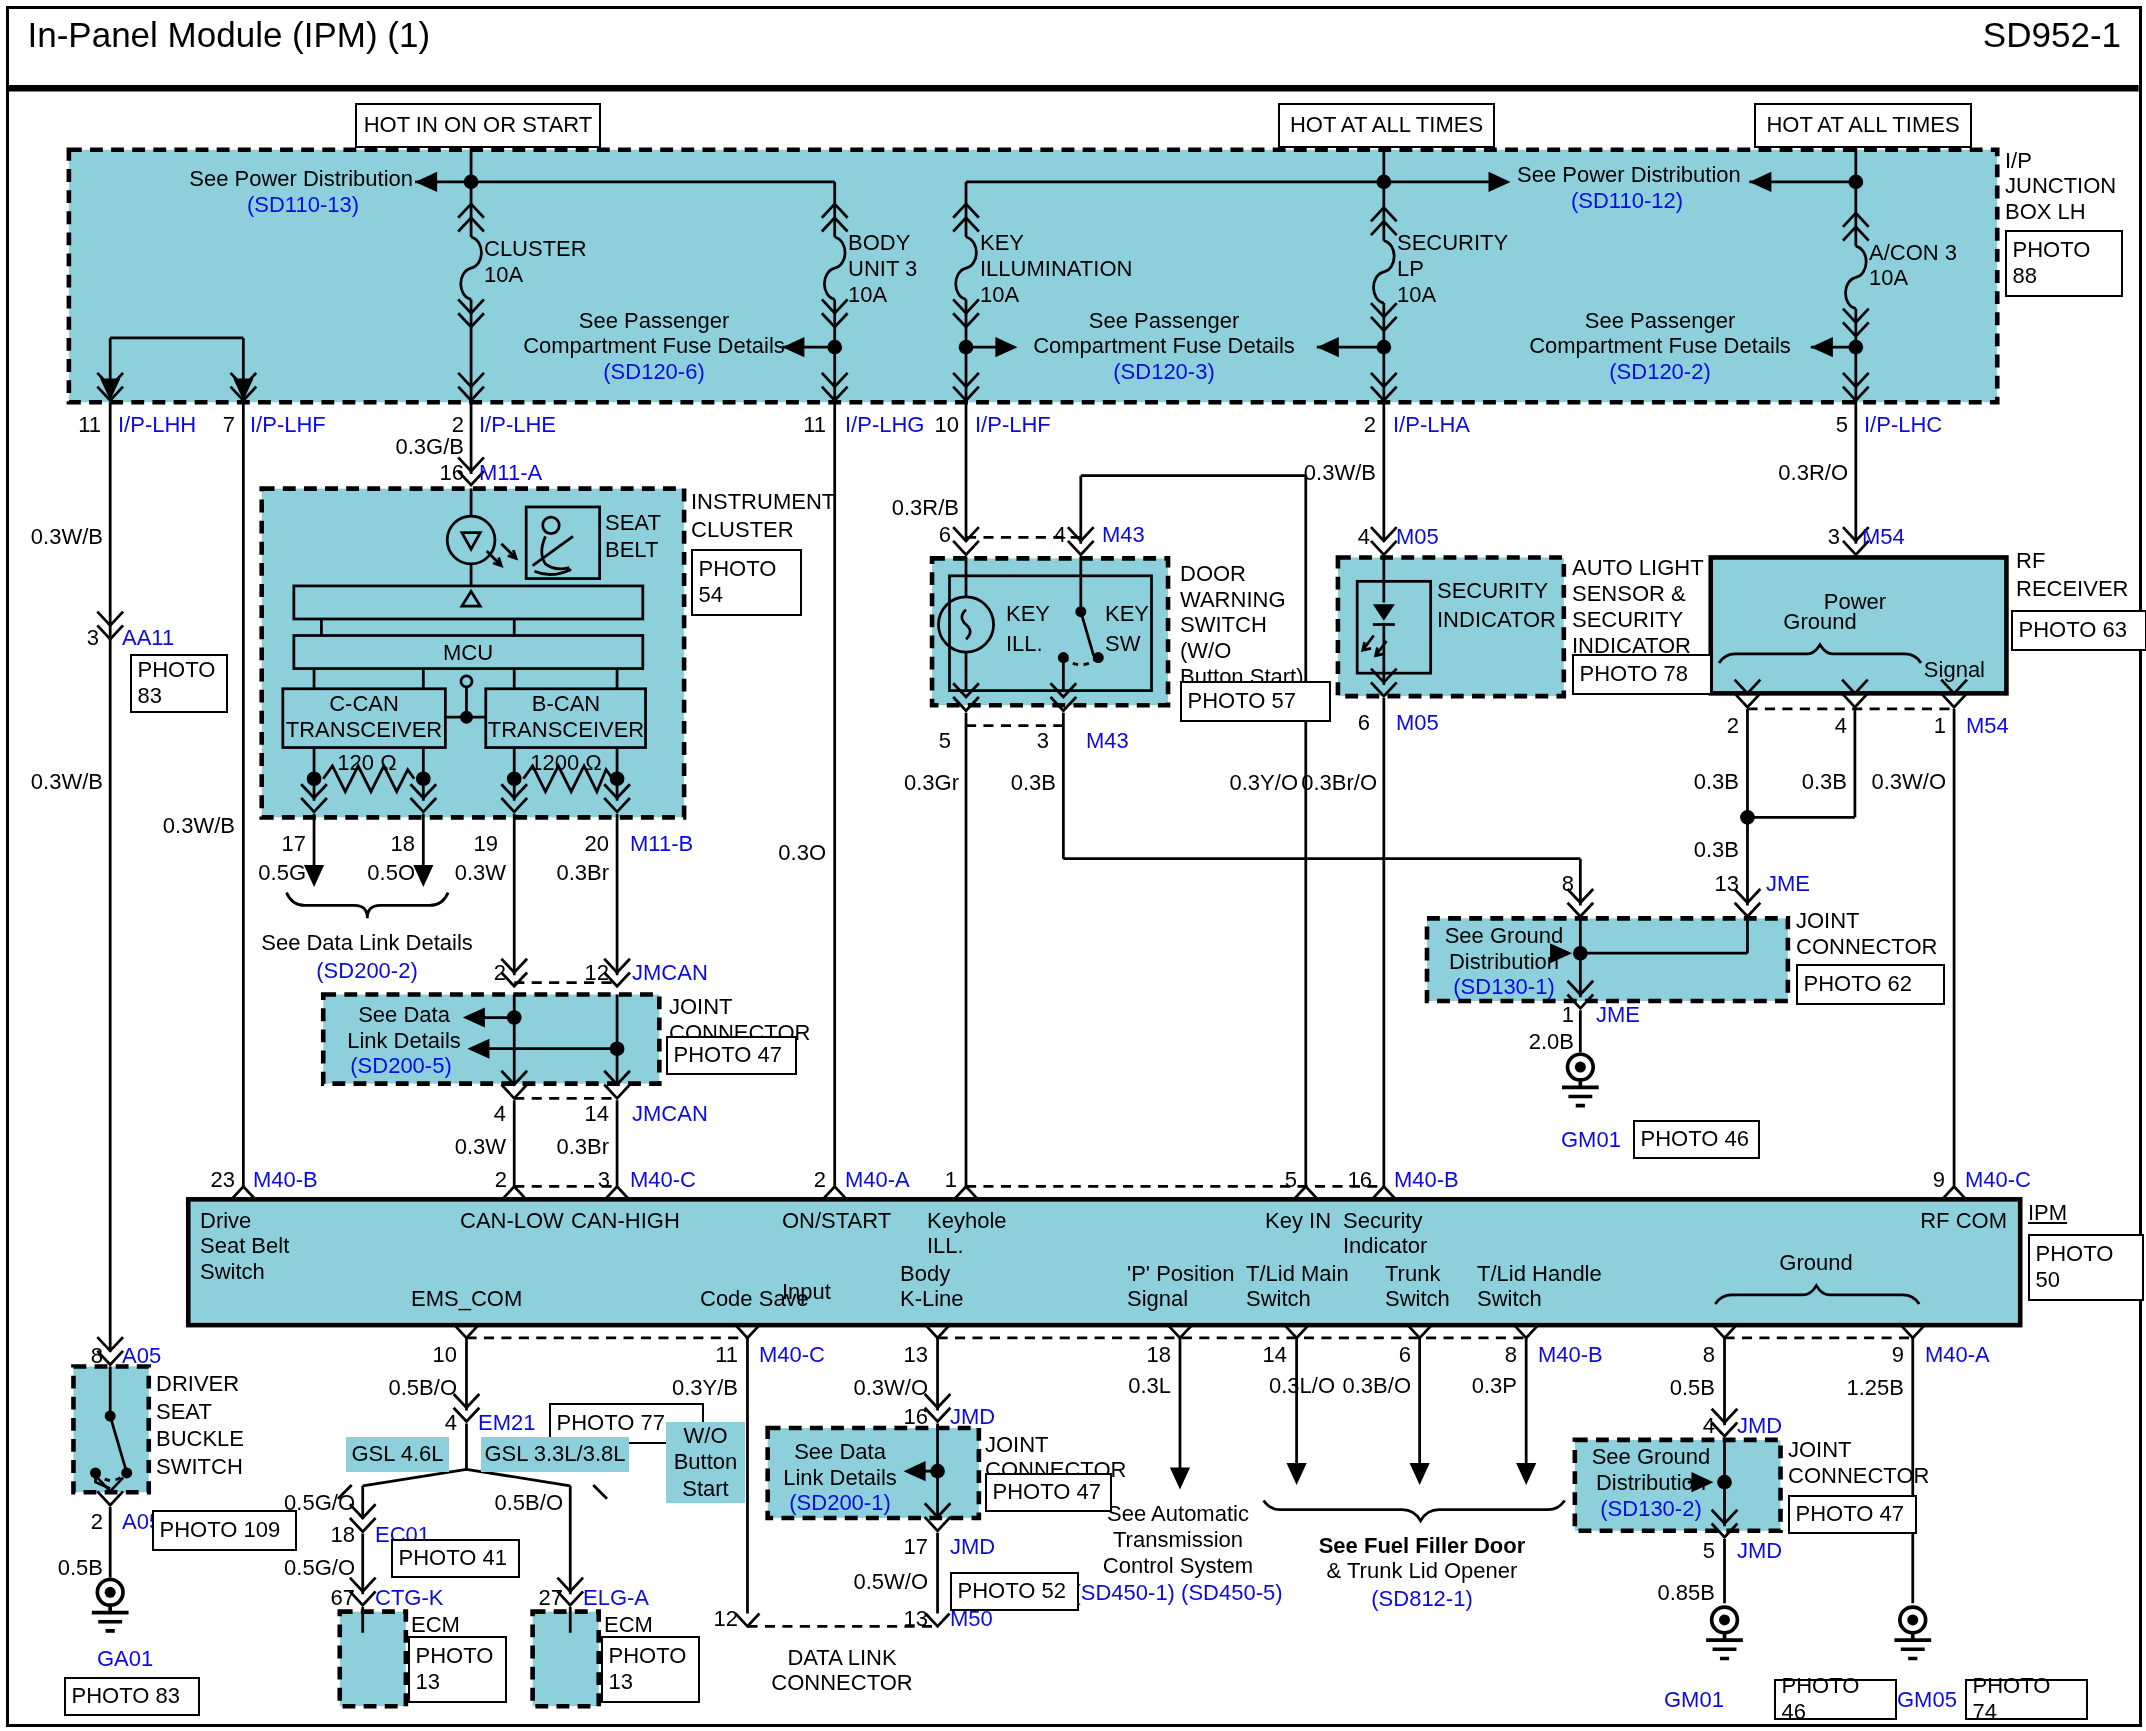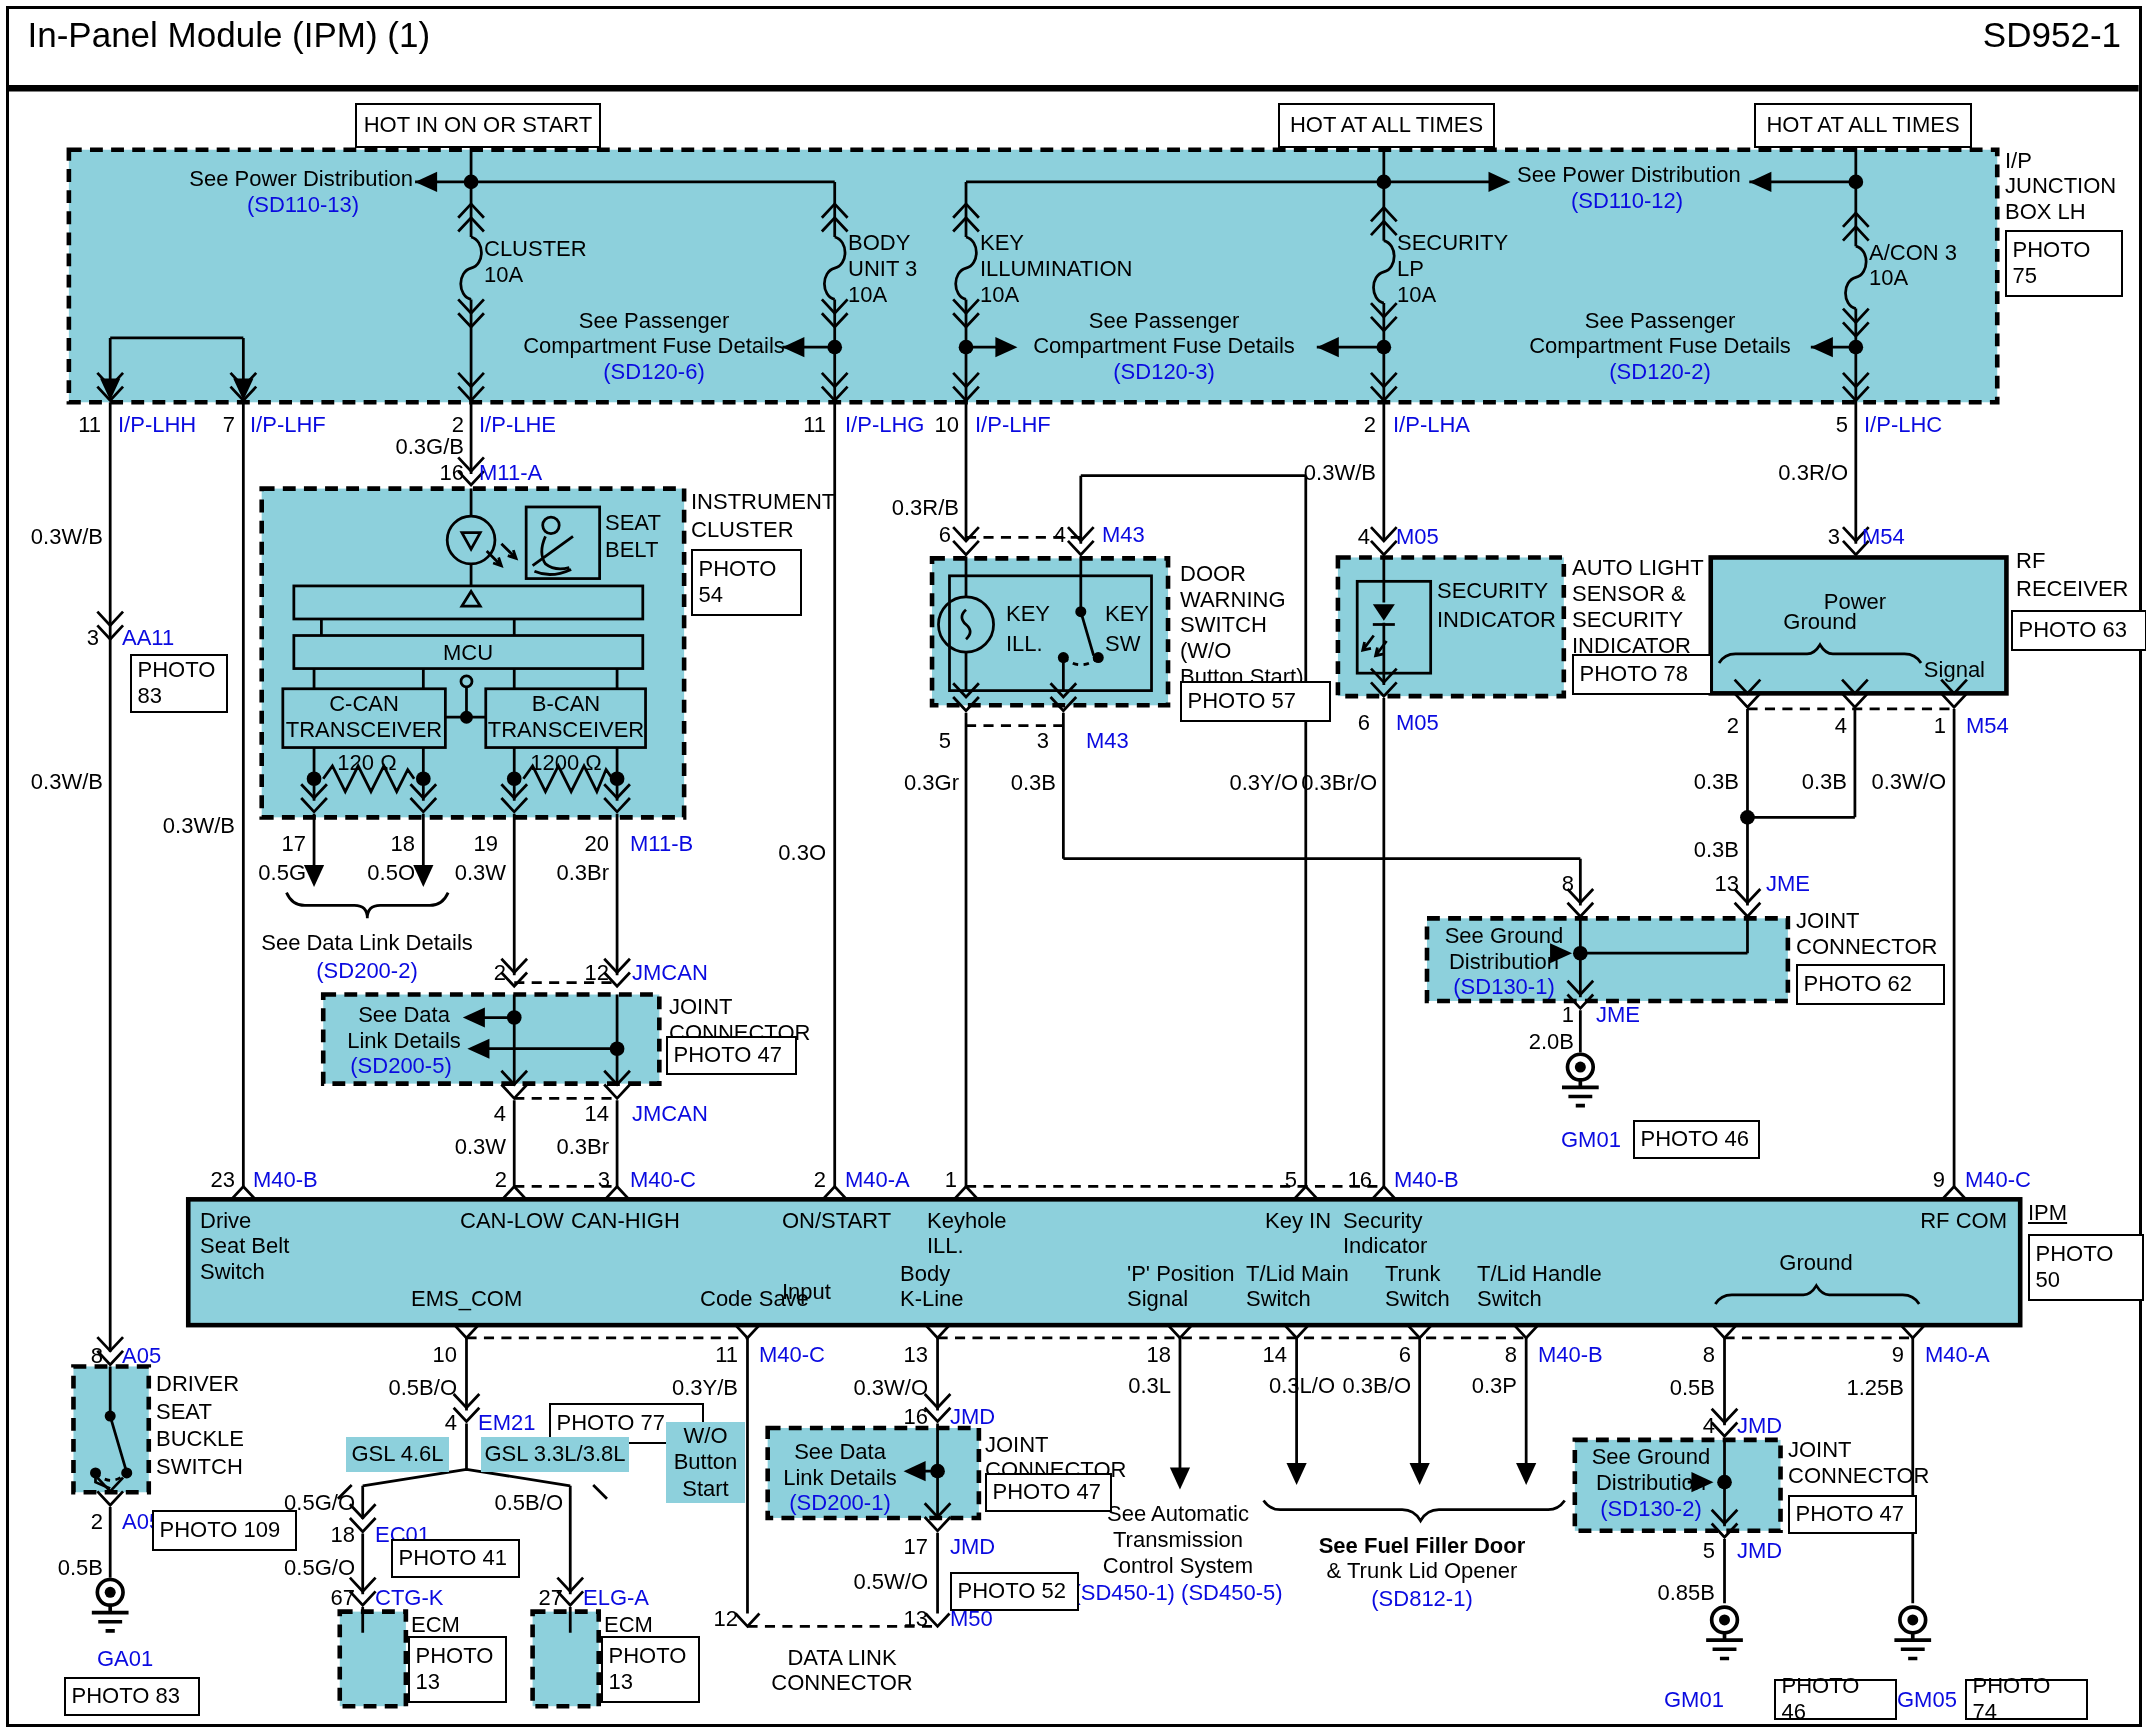--- a/index.html
+++ b/index.html
@@ -559,21 +559,21 @@
       <div>HOT IN ON OR START</div>
     </div>
     <div class="pbox" style="left: 1278px; top: 103px; width: 202px; height: 39px; text-align: center;">
       <div>HOT AT ALL TIMES</div>
     </div>
     <div class="pbox" style="left: 1754px; top: 103px; width: 203px; height: 39px; text-align: center;">
       <div>HOT AT ALL TIMES</div>
     </div>
     <div class="pbox" style="left: 2005px; top: 230px; width: 103px; height: 61px;">
       <div>PHOTO</div>
-      <div>75</div>
+      <div>88</div>
     </div>
     <div class="pbox" style="left: 691px; top: 549px; width: 96px; height: 61px;">
       <div>PHOTO</div>
       <div>54</div>
     </div>
     <div class="pbox" style="left: 130px; top: 654px; width: 83px; height: 53px;">
       <div>PHOTO</div>
       <div>83</div>
     </div>
     <div class="pbox" style="left: 1180px; top: 681px; width: 136px; height: 35px;">

